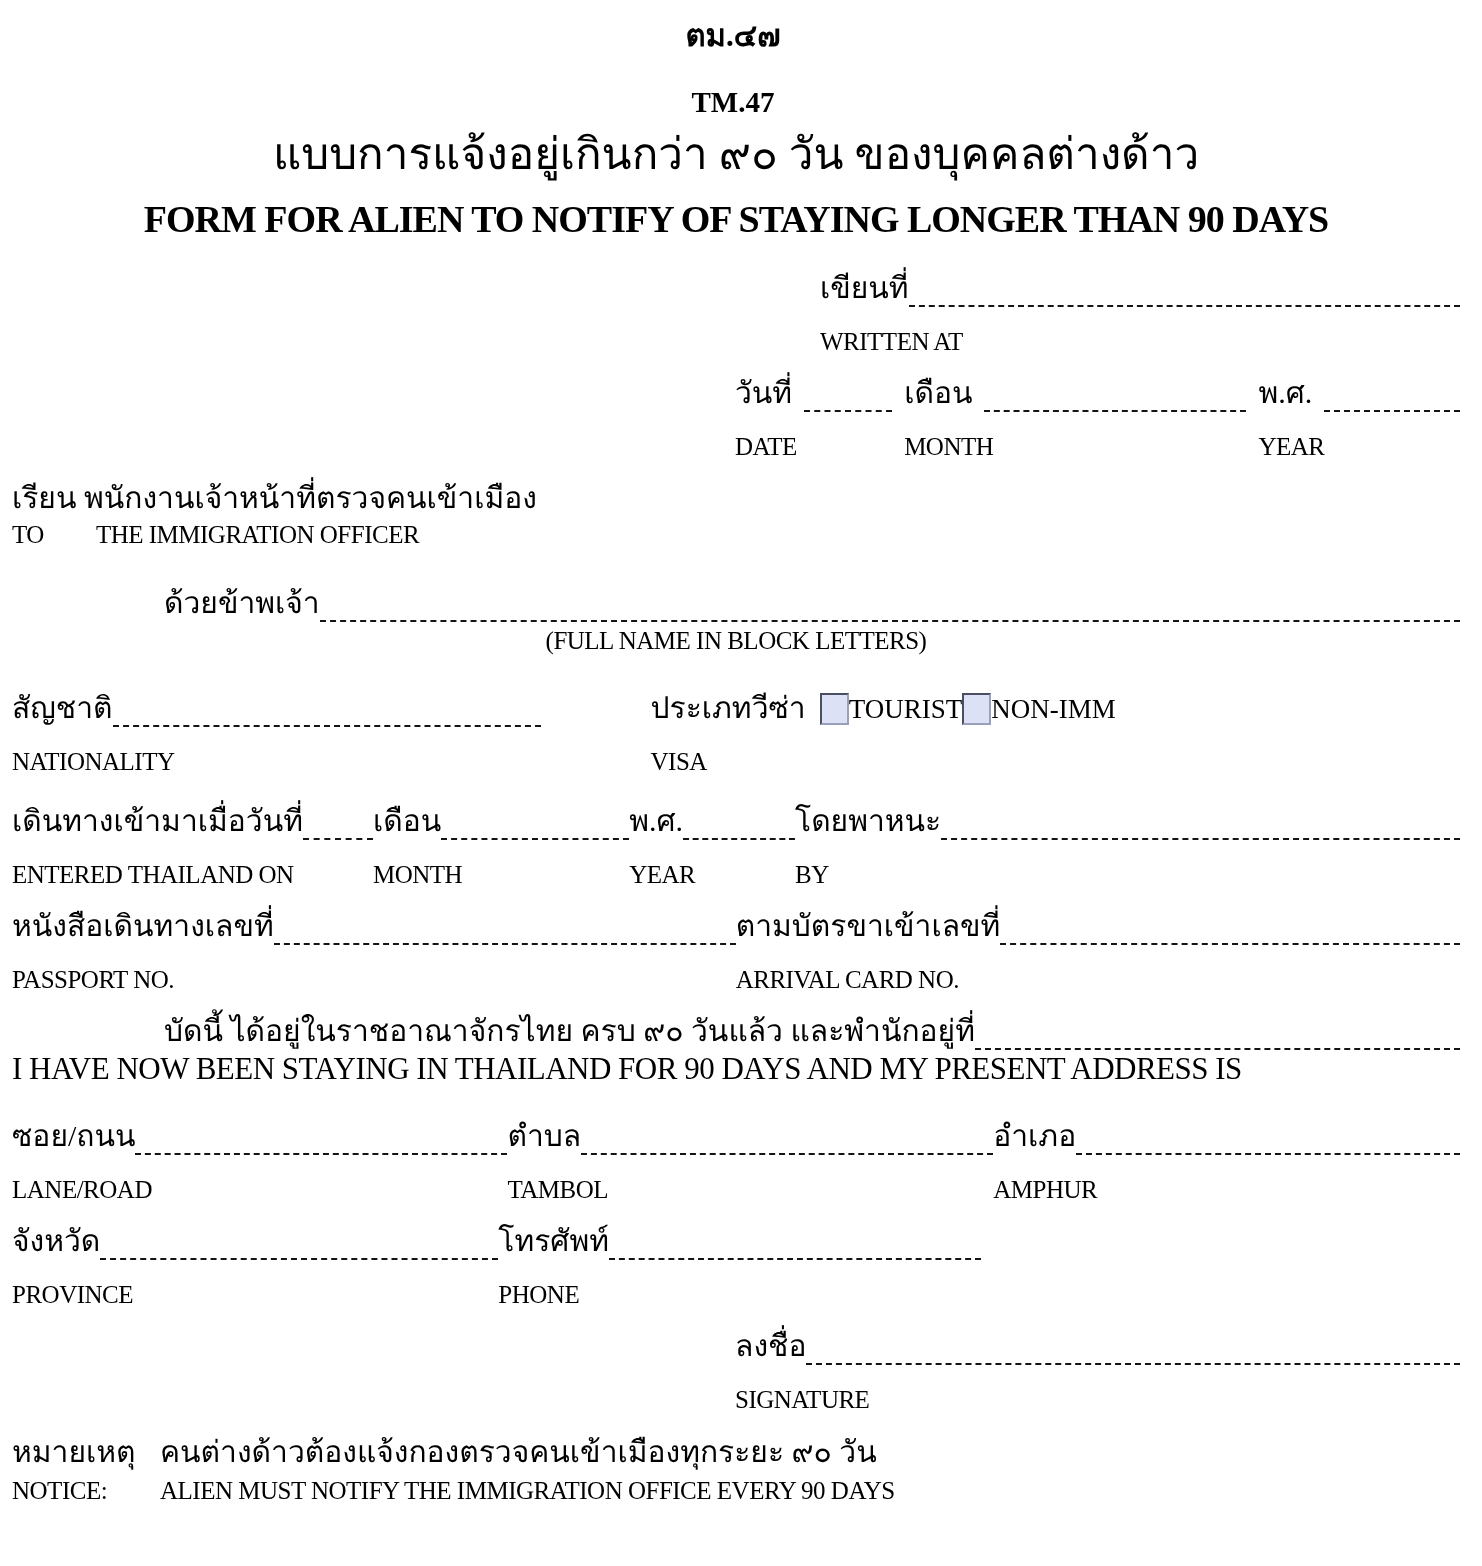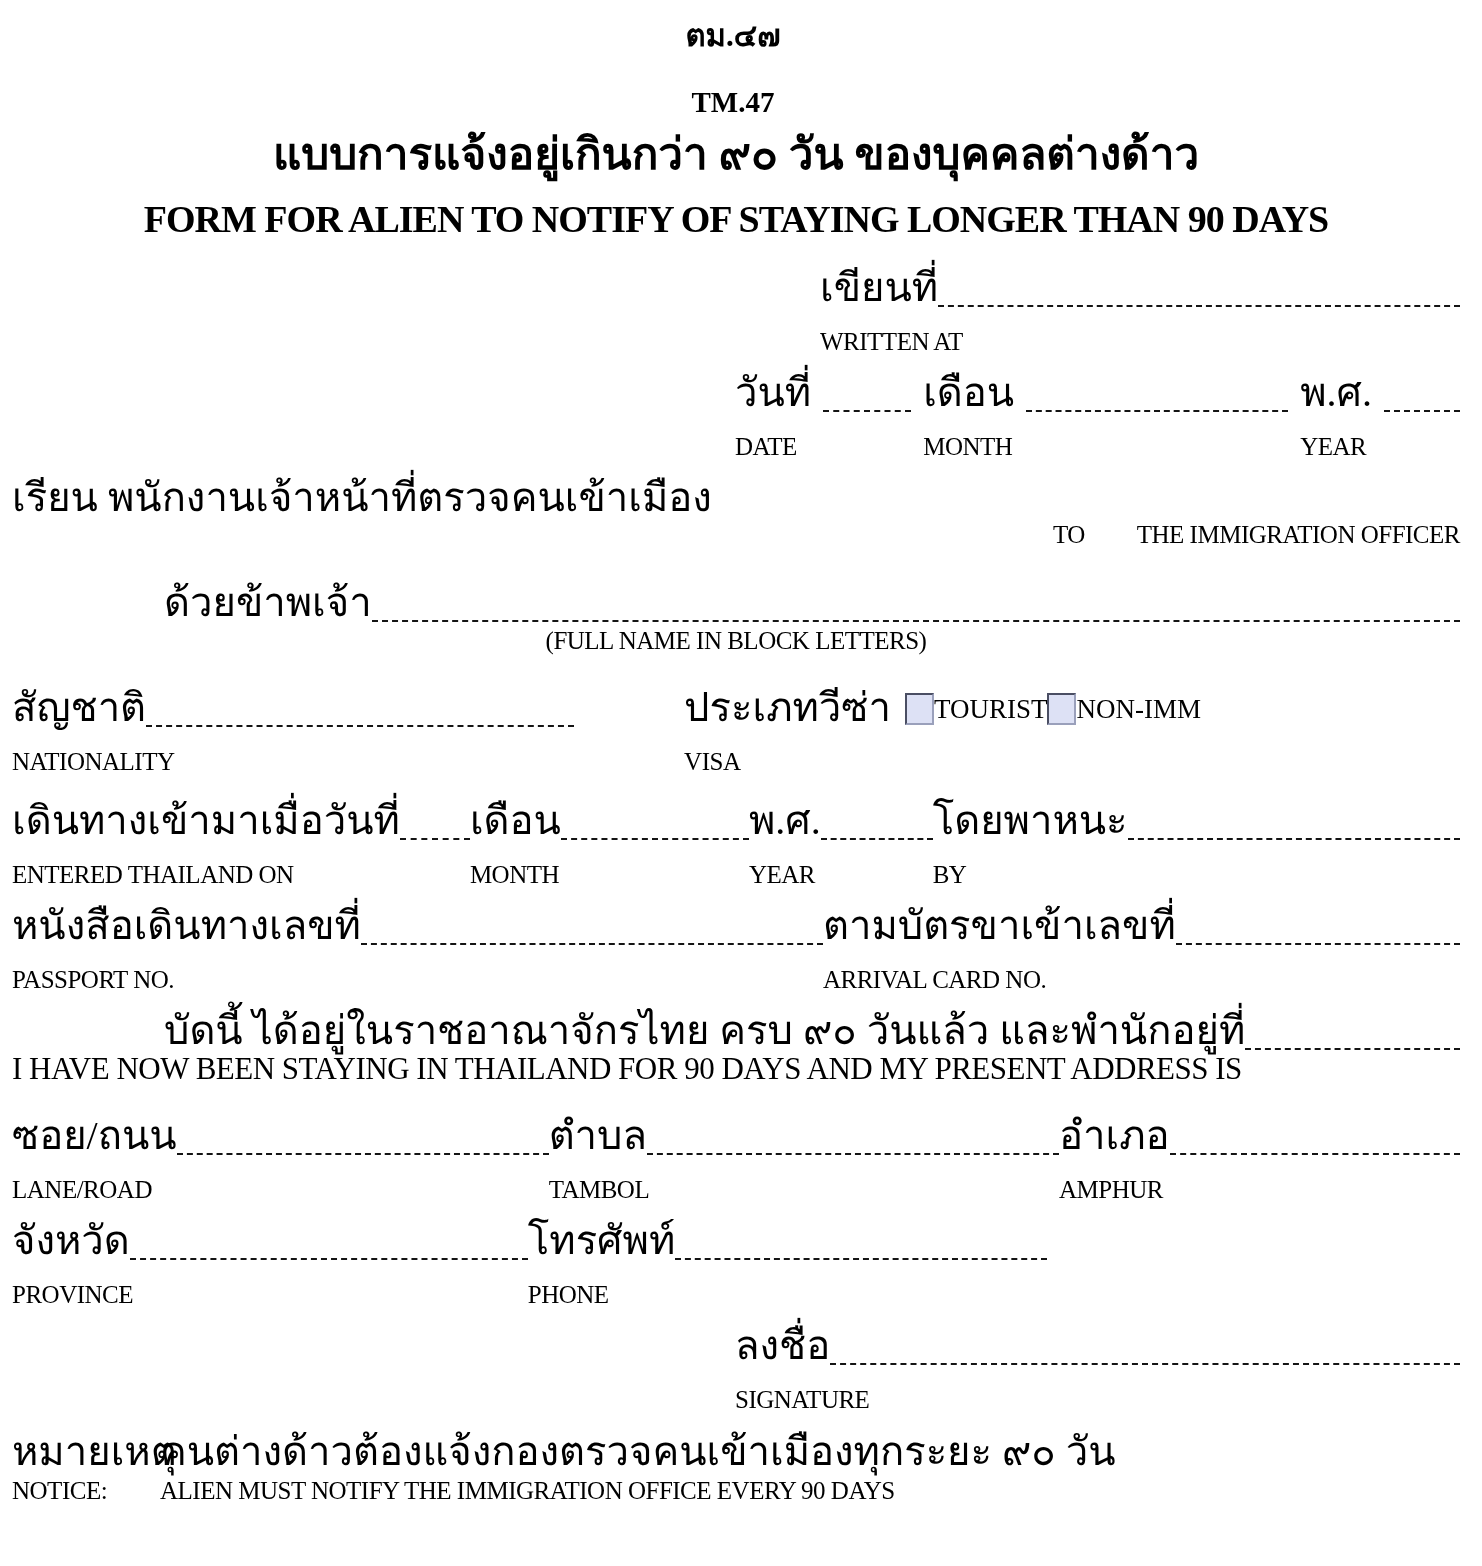--- a/index.html
+++ b/index.html
@@ -6,34 +6,34 @@
   html,body { background:#ffffff; }
   body {
     width:1482px; min-height:1566px;
     padding:16px 22px 10px 12px;
     font-family:"Liberation Serif","DejaVu Serif",serif;
     color:#000;
   }
   .hdr-right { text-align:center; padding-right:6px; }
   .formno-th { font-size:31px; font-weight:bold; line-height:40px; }
   .formno-en { font-size:29px; font-weight:bold; line-height:36px; margin-top:28px; }
-  .title-th { text-align:center; font-size:44px; font-weight:bold; line-height:58px; margin-top:6px; }
+  .title-th { text-align:center; font-size:44px; font-weight:normal; line-height:58px; margin-top:6px; }
   .title-en { text-align:center; font-size:38px; font-weight:bold; line-height:46px; margin-top:12px; letter-spacing:-1px; }
 
   .frow { display:flex; align-items:flex-start; position:relative; margin-bottom:29px; height:76px; }
   .lbl { position:relative; flex:0 0 auto; }
-  .th  { font-size:40px; line-height:44px; white-space:nowrap; display:block; }
+  .th  { font-size:30px; line-height:44px; white-space:nowrap; display:block; }
   .en  { position:absolute; top:45px; left:0; font-size:25px; line-height:30px; white-space:nowrap; letter-spacing:-0.5px;margin-top:16px; }
   .en-center { position:absolute; top:45px; left:0; right:0; text-align:center; font-size:25px; line-height:30px; letter-spacing:-0.5px; }
   .en-left { position:absolute; top:45px; left:0; font-size:31px; line-height:30px; white-space:nowrap; letter-spacing:-0.5px; }
   .dots { height:41px; border-bottom:2px dashed #141414; }
   .sp   { height:41px; }
 
   .tworow { margin-bottom:29px; height:76px; }
-  .en2 { font-size:25px; line-height:30px; letter-spacing:-0.5px;text-align:right; }
+  .en2 { font-size:25px; line-height:30px; letter-spacing:-0.5px; }
   .en2 .gap { display:inline-block; width:52px; }
 
   .vstack { display:flex; flex-direction:row; margin-top:3px; }
   .ckrow { display:flex; align-items:center; height:40px; }
   .ckbox { width:29px; height:32px; background:#dde1f5; border:2px solid;
            border-color:#4a4e63 #9aa0bb #9aa0bb #4a4e63; }
   .cklabel { font-size:27px; white-space:nowrap; }
 
   .notice { display:grid; grid-template-columns:148px auto; margin-top:8px; }
   .notice .th { line-height:46px; }

